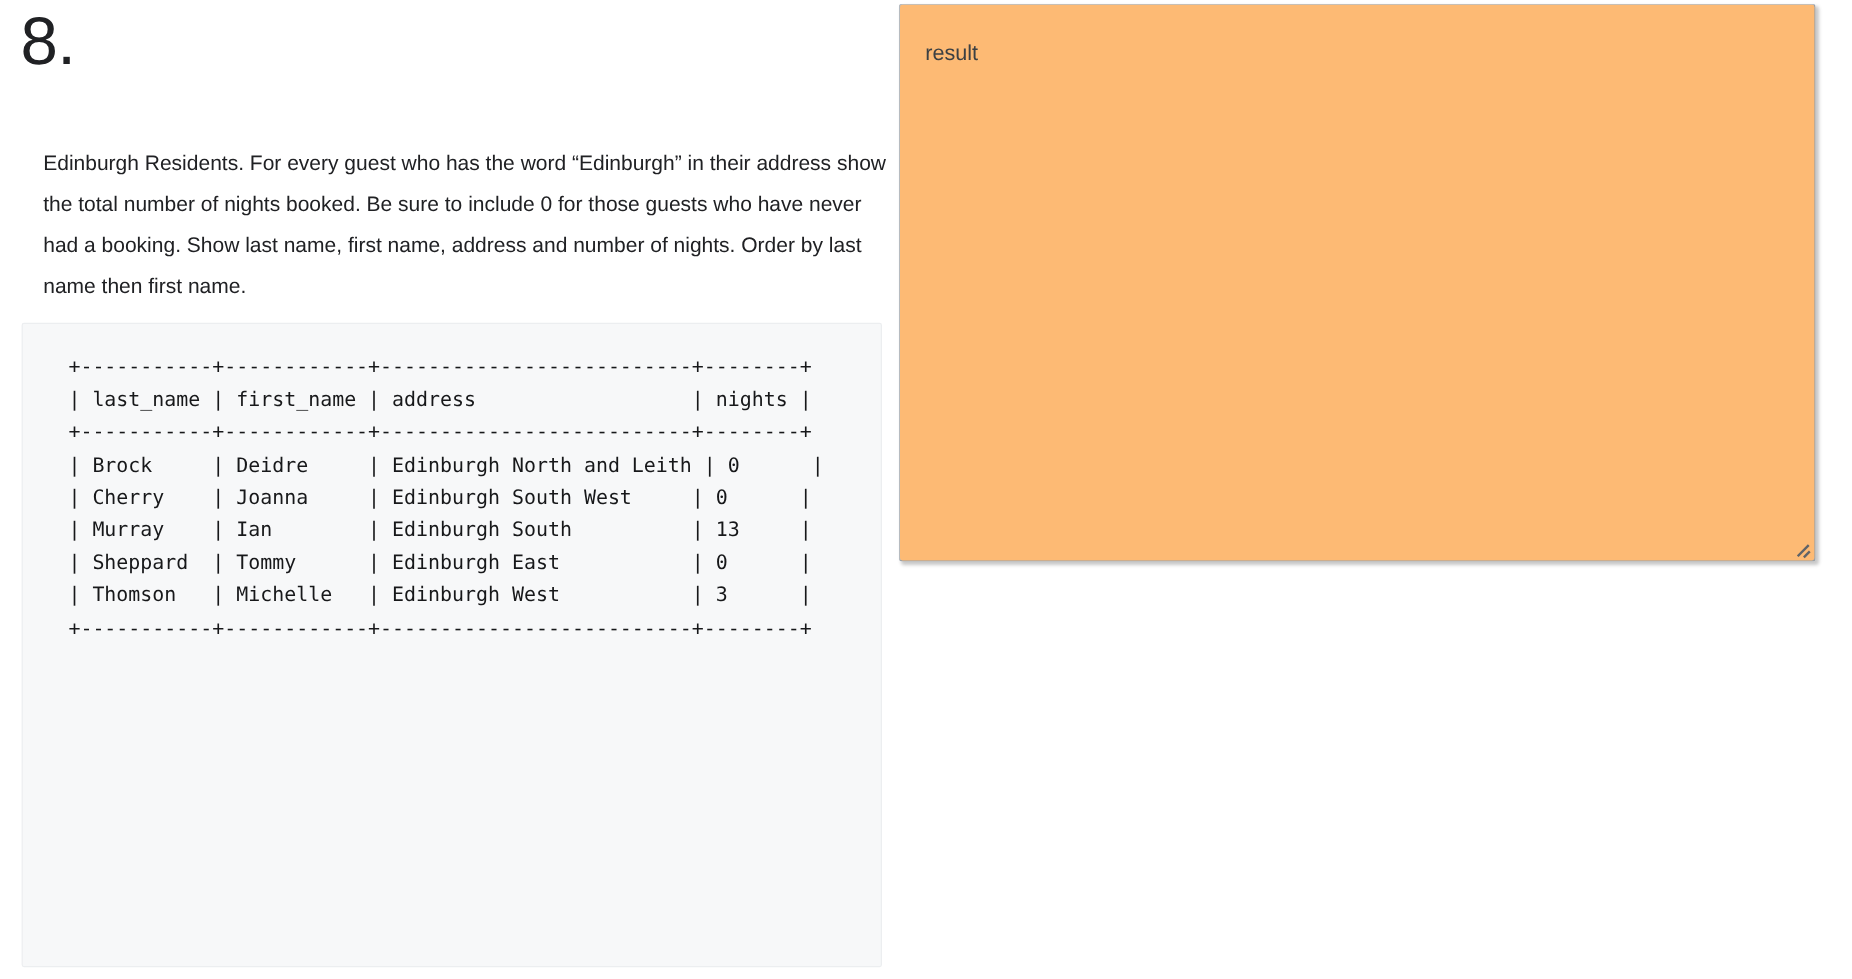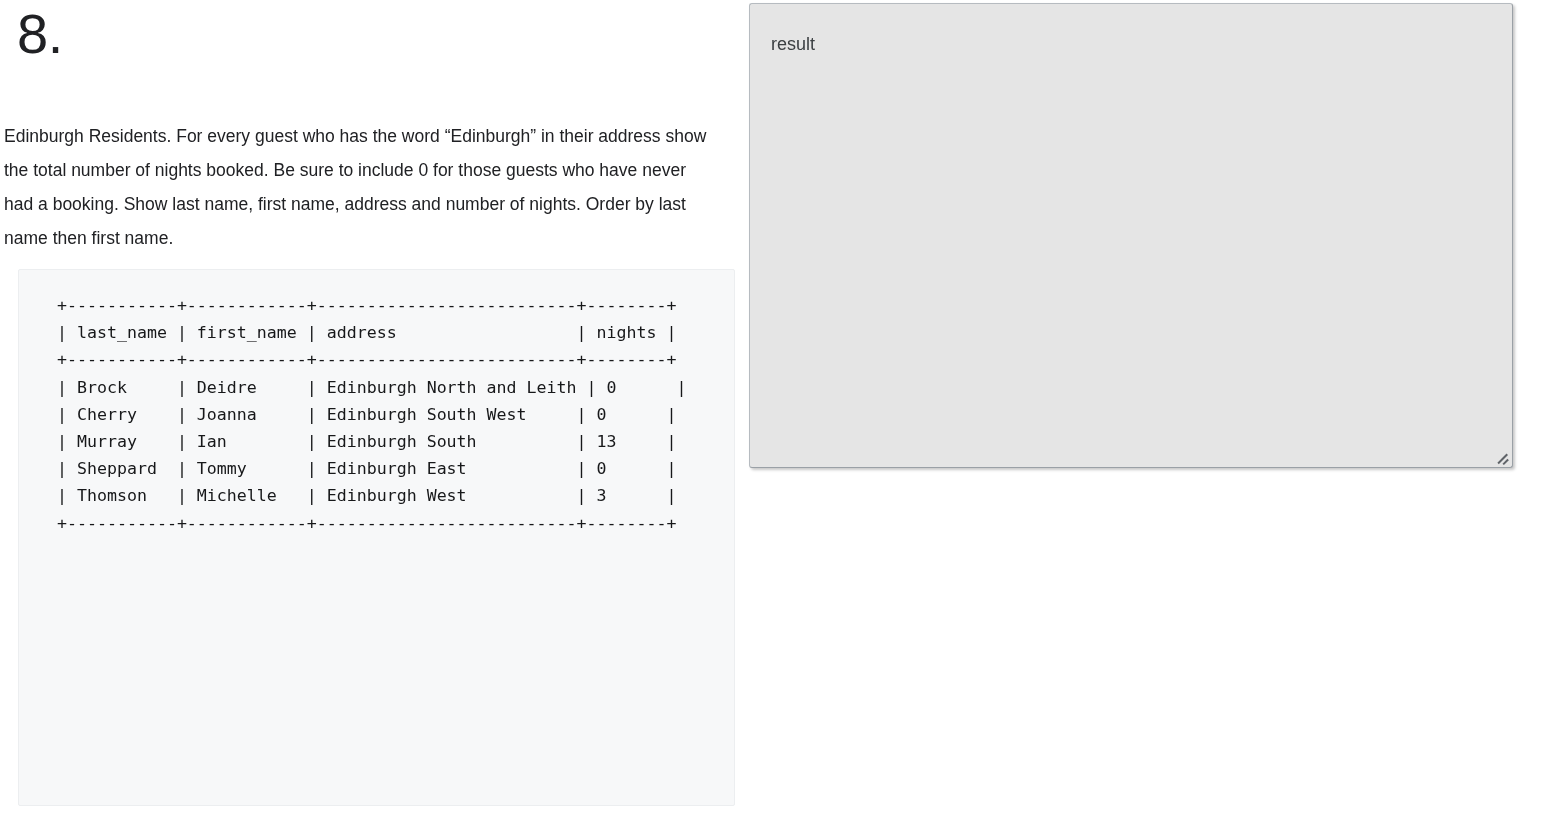--- a/index.html
+++ b/index.html
@@ -35,21 +35,21 @@
     font-size: 56px;
     line-height: 1;
     font-weight: 400;
     letter-spacing: -0.5px;
     color: #202124;
     font-family: "Liberation Sans", sans-serif;
   }
 
   #question-text {
     position: absolute;
-    left: 4px;
+    left: 36px;
     top: 119px;
     width: 712px;
     font-size: 17.5px;
     line-height: 34px;
     color: #202124;
     font-family: "Liberation Sans", sans-serif;
   }
 
   #expected-output-block {
     position: absolute;
@@ -87,21 +87,21 @@
     height: 465px;
   }
 
   #result-textarea {
     display: block;
     width: 764px;
     height: 465px;
     box-sizing: border-box;
     margin: 0;
     padding: 28px 20px 20px 21px;
-    background: #e5e5e5;
+    background: #fdba74;
     border: 1px solid #9aa0a6;
     border-top-color: #b6bbc0;
     border-left-color: #b6bbc0;
     border-radius: 3px;
     font-family: "Liberation Sans", sans-serif;
     font-size: 18px;
     line-height: 24px;
     color: #3c4043;
     resize: none;
     outline: none;

